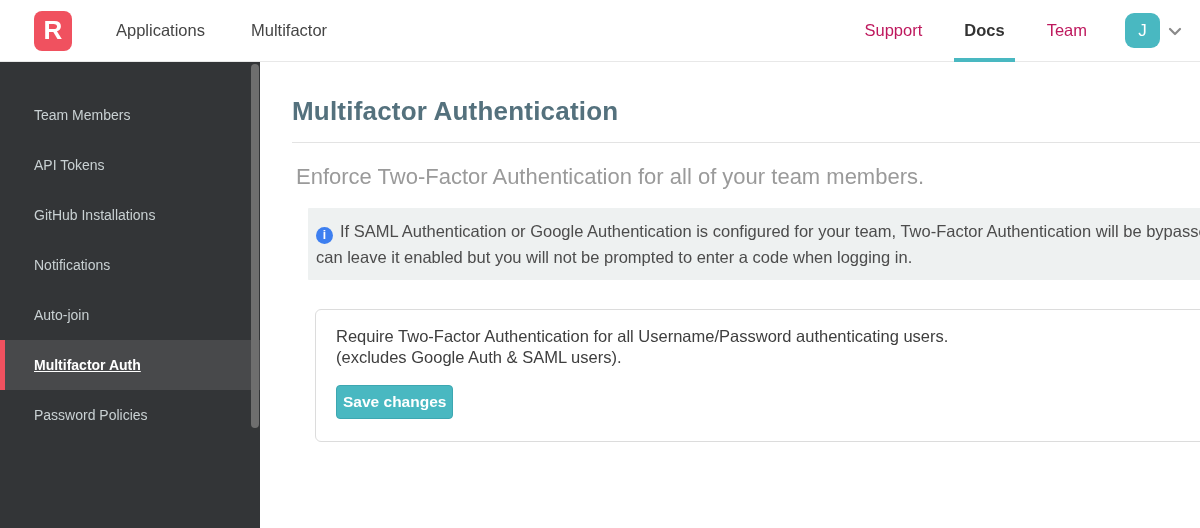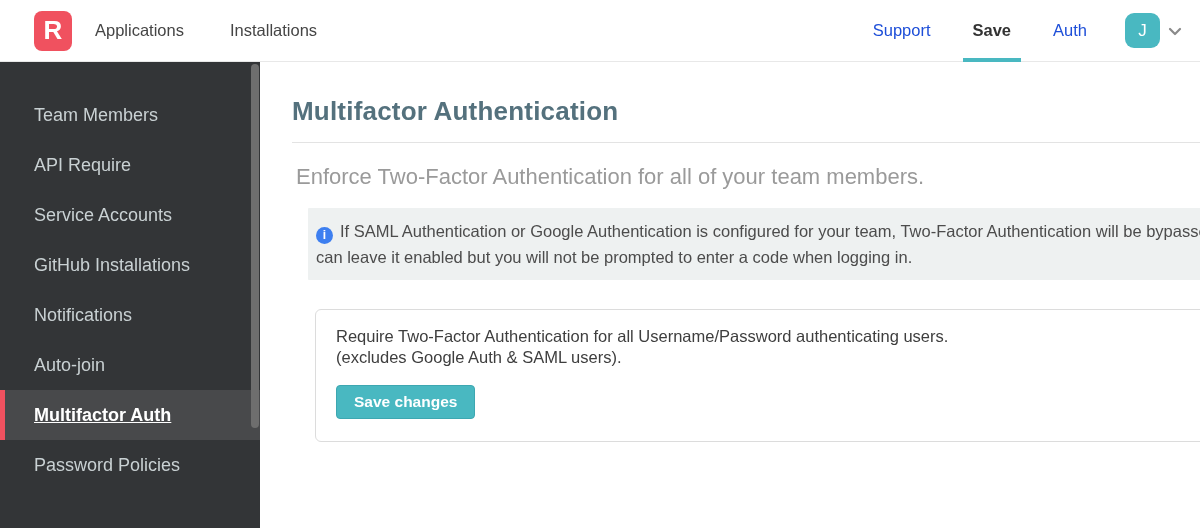--- a/index.html
+++ b/index.html
@@ -11,36 +11,36 @@
   *{box-sizing:border-box; margin:0; padding:0;}
   html,body{width:1200px; height:528px; overflow:hidden; background:#fff;
     font-family:"Liberation Sans", sans-serif; -webkit-font-smoothing:antialiased;}
 
   
   .navbar{position:absolute; top:0; left:0; width:1200px; height:62px; background:#fff;
     border-bottom:1px solid #e8e8e8; display:flex; align-items:center; padding-right:16px;}
   .logo{width:38px; height:40px; margin-left:34px; border-radius:8px; background:var(--brand_red);
     color:#fff; font-weight:bold; font-size:26px; display:flex; align-items:center;
     justify-content:center; cursor:pointer;}
-  .nav-left{display:flex; margin-left:23px;justify-content:flex-end;}
+  .nav-left{display:flex; margin-left:44px;justify-content:flex-end;}
   .nav-link{font-size:16.5px; color:#454545; margin-right:46px; cursor:pointer;}
   .nav-spacer{flex:1;}
   .nav-right{display:flex; align-items:center; height:62px;}
   .nav-tab{height:62px; display:flex; align-items:center; padding:4px 10px 0 10px; margin:0 11px;
-    font-size:16.5px; color:#1d4ed8; border-bottom:4px solid transparent; cursor:pointer;}
+    font-size:16.5px; color:#be185d; border-bottom:4px solid transparent; cursor:pointer;}
   .nav-tab.active{font-weight:bold; color:#333; border-bottom-color:var(--teal);}
   .avatar{width:35px; height:35px; margin-left:17px; border-radius:9px; background:var(--teal);
     color:#fff; font-size:17px; display:flex; align-items:center; justify-content:center; cursor:pointer;}
   .chevron{margin-left:6px; display:flex; align-items:center; cursor:pointer;}
 
   
   .sidebar{position:absolute; top:62px; left:0; width:260px; height:466px;
     background:var(--sidebar_bg); padding-top:28px;}
   .side-item{height:50px; display:flex; align-items:center; padding-left:34px;
-    font-size:18px; color:var(--sidebar_text); cursor:pointer;}
+    font-size:14px; color:var(--sidebar_text); cursor:pointer;}
   .side-item.active{background:var(--sidebar_active_bg); color:#fff; font-weight:bold;
     border-left:5px solid var(--brand_red); padding-left:29px;text-decoration:underline;}
   .scroll-thumb{position:absolute; top:2px; right:1px; width:8px; height:364px;
     border-radius:4px; background:#6e6e6e;}
 
   
   .main{position:absolute; top:62px; left:260px; width:1063px; height:466px;
     background:#fff; padding:34px 24px 0 32px;}
   .page-title{font-size:26px; font-weight:bold; color:var(--title); letter-spacing:.2px;}
   .title-divider{border:none; border-top:1px solid var(--border_light); margin:15px 0 21px 0;}
@@ -52,54 +52,53 @@
     align-items:center; justify-content:center; vertical-align:-2px; margin-right:7px;}
   .card{border:1px solid #dcdcdc; border-radius:6px; margin:29px 7px 0 23px;
     padding:16px 20px 22px 20px;}
   .card-row{display:flex; align-items:flex-end;}
   .setting-text{flex:1; padding-right:40px; font-size:16.5px; line-height:21px; color:var(--text_dark);}
   .toggle{width:47px; height:26px; border-radius:13px; background:var(--toggle_off);
     position:relative; margin:2px 18px 0 0; cursor:pointer; flex:none;}
   .toggle-knob{position:absolute; top:2px; left:2px; width:22px; height:22px; border-radius:50%;
     background:#fff; box-shadow:0 1px 2px rgba(0,0,0,.25);}
   .save-btn{margin-top:17px; background:var(--teal); border:1px solid var(--teal_dark);
-    border-radius:4px; color:#fff; font-weight:bold; font-size:15.5px; padding:7px 17px;
+    border-radius:4px; color:#fff; font-weight:bold; font-size:15.5px; padding:7px 6px;
     font-family:"Liberation Sans", sans-serif; cursor:pointer;}
 </style>
 </head>
 <body>
 
 <div class="navbar">
   <div class="logo">
       <span>R</span>
     </div>
   <div class="nav-left">
     <span class="nav-link">Applications</span>
-    <span class="nav-link">Installations</span>
+    <span class="nav-link">Multifactor</span>
   </div>
   <div class="nav-spacer"></div>
   <div class="nav-right">
     <span class="nav-tab">Support</span>
-    <span class="nav-tab active">Save</span>
-    <span class="nav-tab">Auth</span>
+    <span class="nav-tab active">Docs</span>
+    <span class="nav-tab">Team</span>
     <div class="avatar">
         <span>J</span>
       </div>
     <span class="chevron">
       <svg width="18" height="18" viewBox="0 0 18 18">
         <polyline points="4,7 9,12 14,7" fill="none" stroke="#8a8a8a" stroke-width="2.2" stroke-linecap="round" stroke-linejoin="round"></polyline>
       </svg>
     </span>
   </div>
 </div>
 
 <div class="sidebar">
   <div class="side-item">Team Members</div>
-  <div class="side-item">API Require</div>
-  <div class="side-item">Service Accounts</div>
+  <div class="side-item">API Tokens</div>
   <div class="side-item">GitHub Installations</div>
   <div class="side-item">Notifications</div>
   <div class="side-item">Auto-join</div>
   <div class="side-item active">Multifactor Auth</div>
   <div class="side-item">Password Policies</div>
   <div class="scroll-thumb"></div>
 </div>
 
 <div class="main">
   <h1 class="page-title">Multifactor Authentication</h1>

